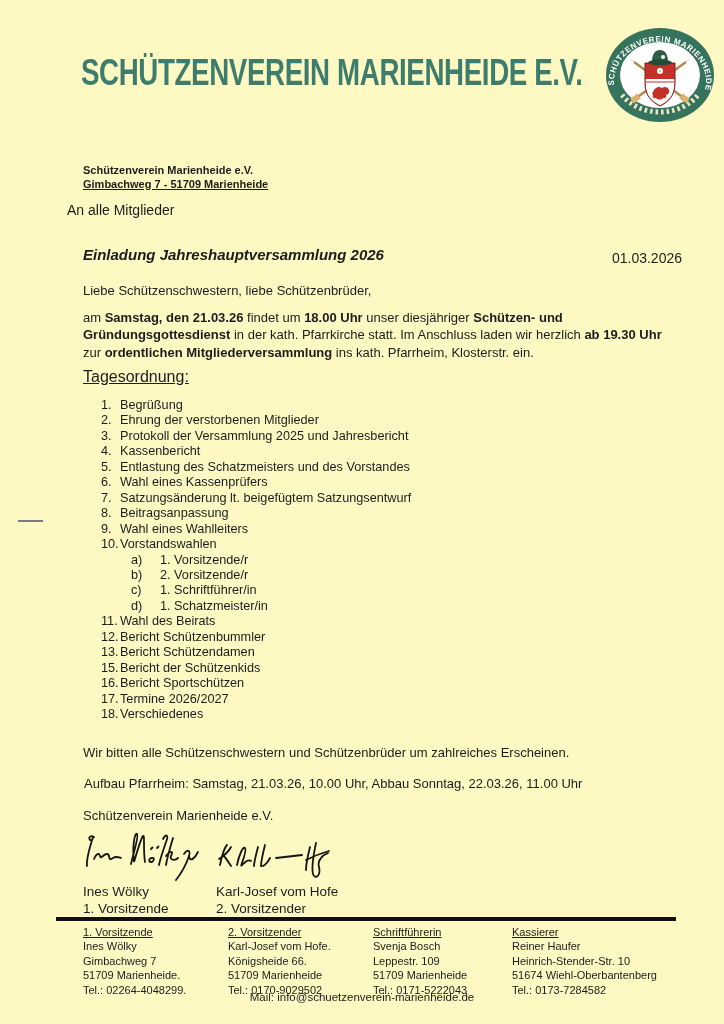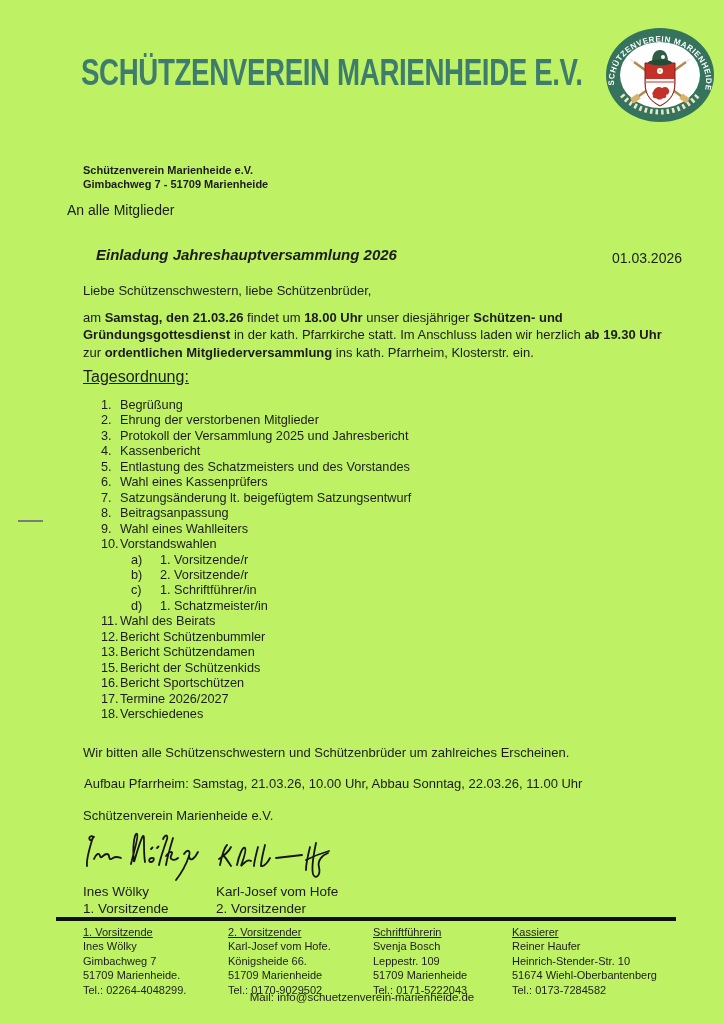--- a/index.html
+++ b/index.html
@@ -1,37 +1,37 @@
 <!DOCTYPE html>
 <html lang="de"><head>
 <meta charset="utf-8">
 <style>
   html,body{margin:0;padding:0;background:#e8e8e8;}
   .page{
     position:relative;width:724px;height:1024px;margin:0 auto;
-    background:#bef264;overflow:hidden;
+    background:#fef9c3;overflow:hidden;
     font-family:"Liberation Sans","DejaVu Sans",sans-serif;
     color:#1c1c1c;
   }
   .abs{position:absolute;}
   
   .club-title{
     left:81px;top:52px;
     font-size:36px;font-weight:bold;color:#3e7d6d;
     letter-spacing:-0.5px;white-space:nowrap;
     transform:scaleX(0.77);transform-origin:left top;
     margin:0;
   }
   .logo{left:604px;top:26px;}
   
   .sender{left:83px;top:164px;font-size:11px;font-weight:bold;line-height:13.5px;}
-  .u{}
+  .u{text-decoration:underline;}
   .recipient{left:67px;top:202px;font-size:14px;}
   .date{right:42px;top:206px;font-size:14px;margin-top:44px;}
-  .subject{left:83px;top:246px;font-size:15px;font-weight:bold;font-style:italic;margin-left:13px;}
+  .subject{left:83px;top:246px;font-size:15px;font-weight:bold;font-style:italic;}
   .salutation{left:83px;top:283px;font-size:13px;}
   .intro{left:83px;top:309px;width:596px;font-size:13px;line-height:17.4px;margin:0;}
   .agenda-heading{left:83px;top:368px;font-size:16px;text-decoration:underline;}
   .agenda{left:101px;top:398px;font-size:12.7px;line-height:15.45px;}
   .agenda-row{display:flex;}
   .agenda-num{flex:0 0 19px;}
   .agenda-sub{display:flex;padding-left:30px;}
   .agenda-subnum{flex:0 0 29px;}
   .appeal{left:83px;top:745px;font-size:13px;}
   .setup-note{left:84px;top:776px;font-size:13px;font-weight:normal;}

